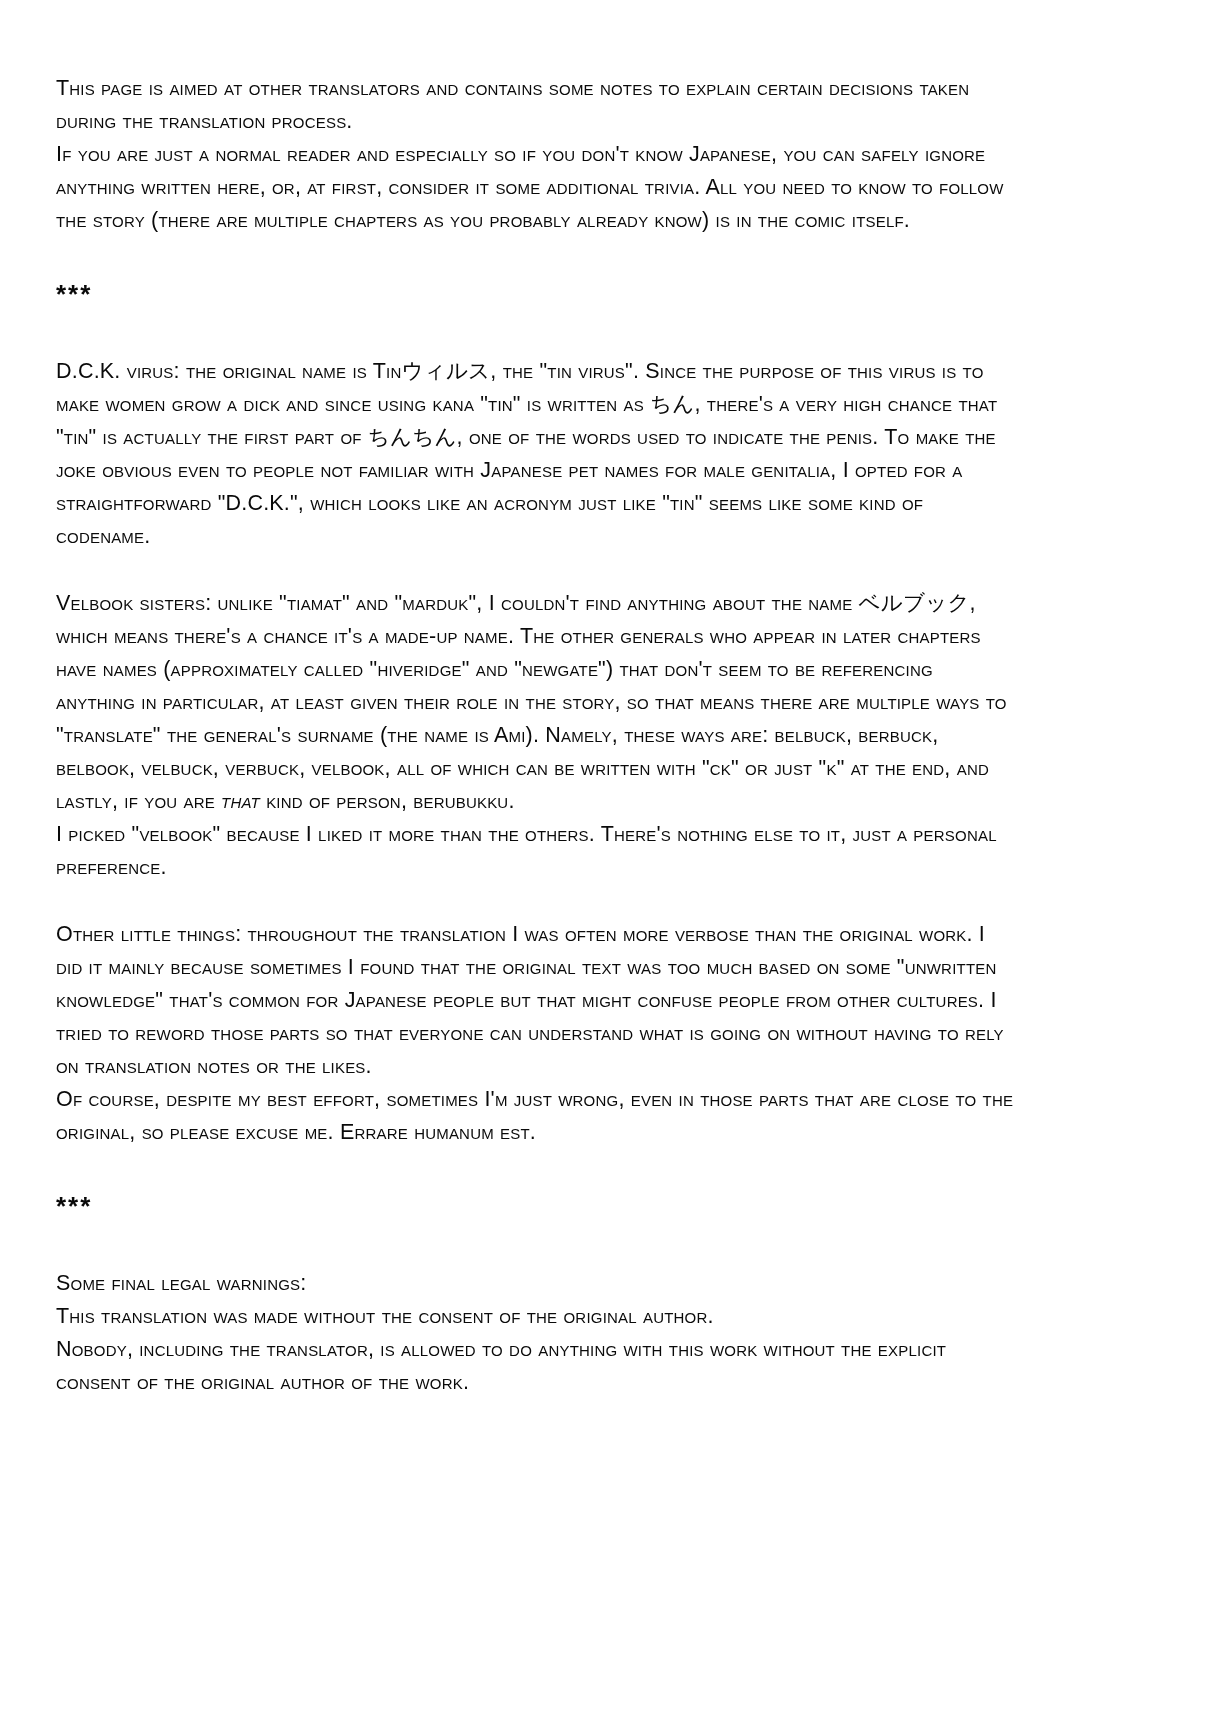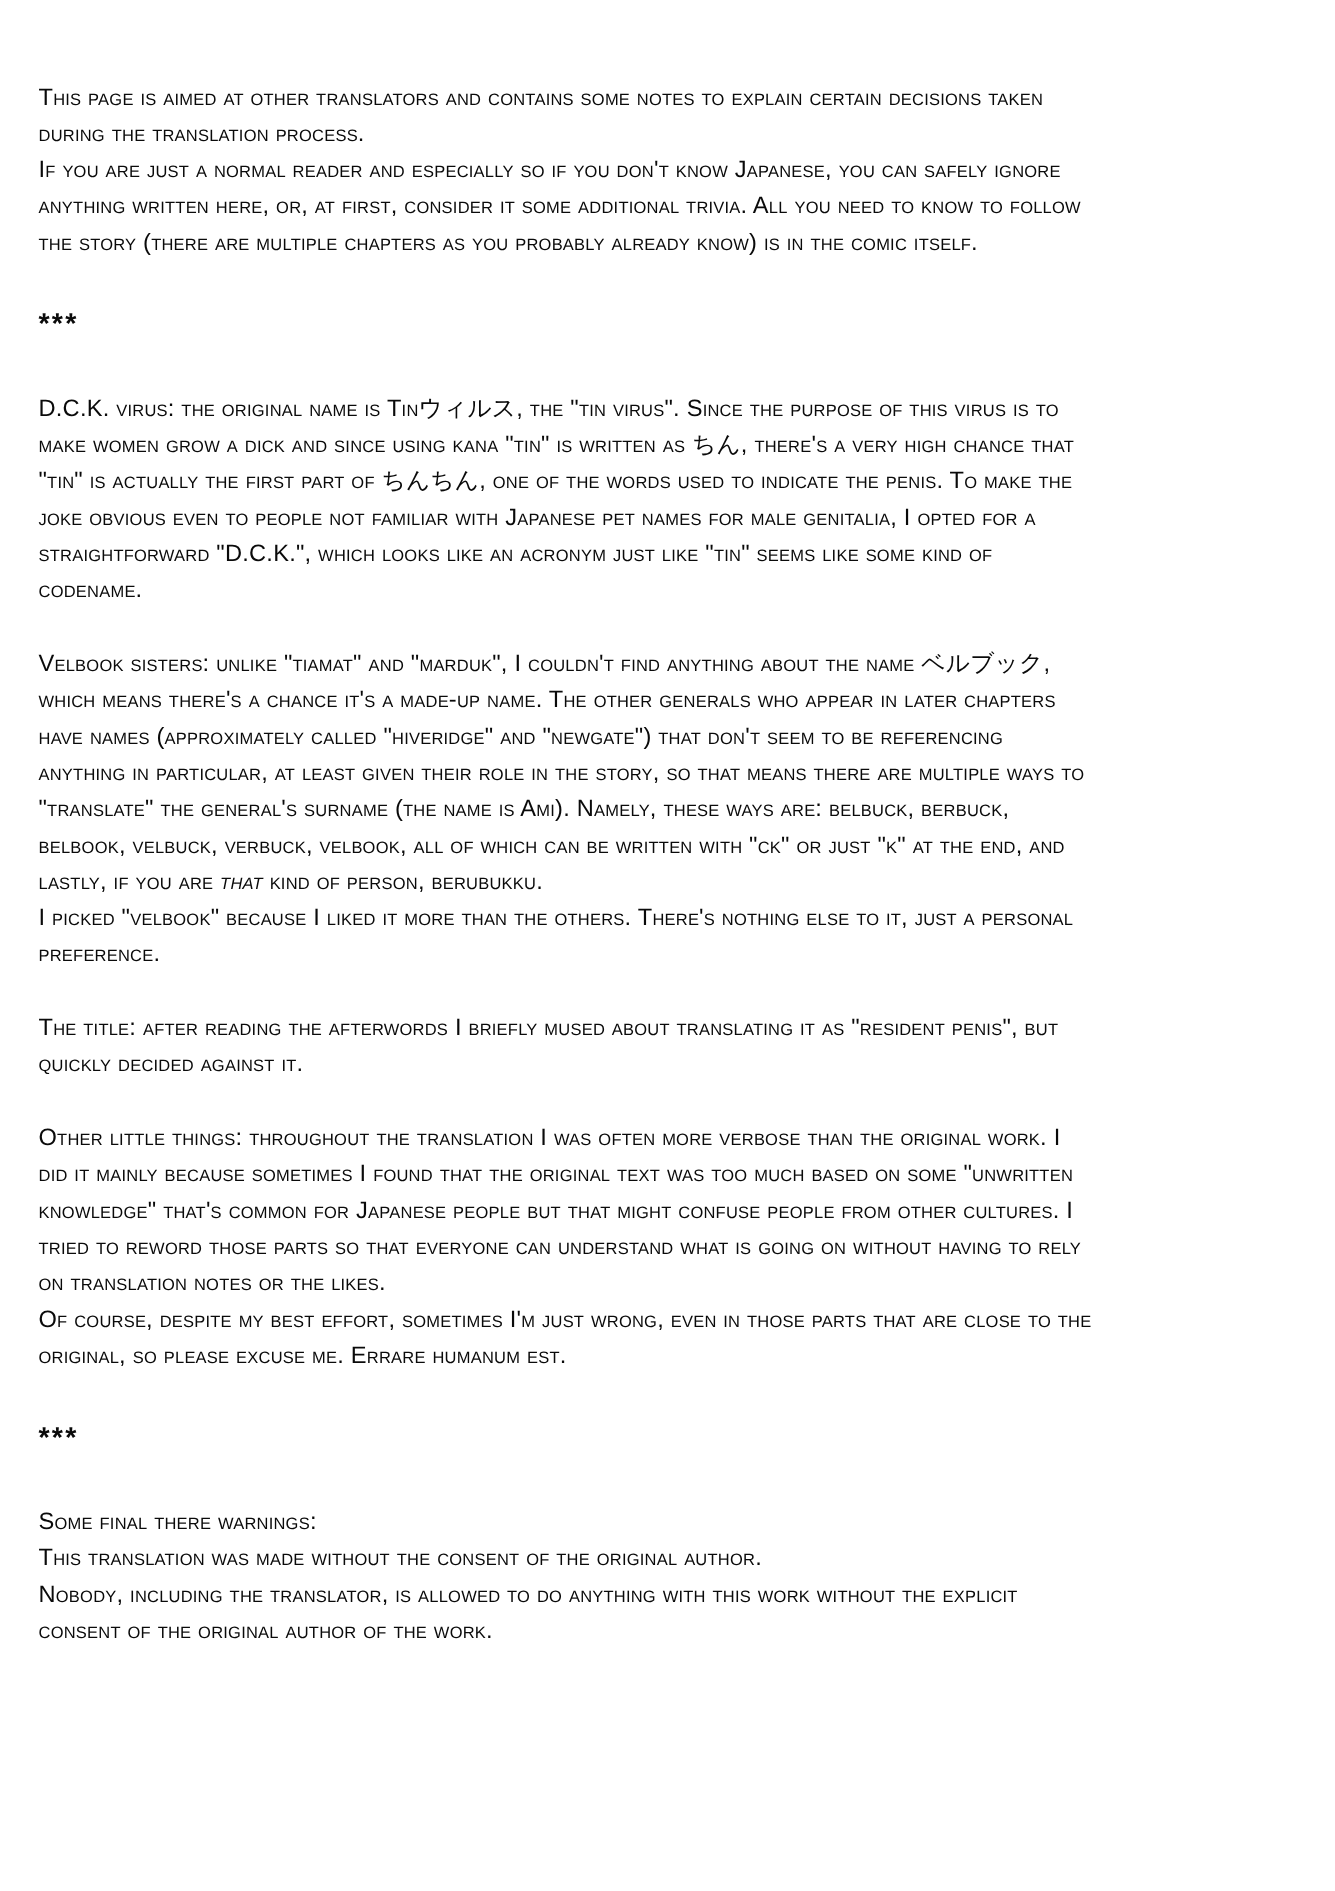--- a/index.html
+++ b/index.html
@@ -9,20 +9,21 @@
   }
   .page {
     position: relative;
     width: 1080px;
     min-height: 1719px;
     box-sizing: border-box;
     background: #ffffff;
     color: #0a0a0a;
     padding: 72px 84px 60px 35px;
     font-family: "Liberation Sans", "DejaVu Sans", sans-serif;
+    margin-left: 21px;
   }
   .para {
     font-variant: small-caps;
     font-size: 21.5px;
     line-height: 33px;
     letter-spacing: 0.2px;
     margin: 0 0 34px 0;
   }
   .para p {
     margin: 0;
@@ -52,30 +53,27 @@
 
   <section class="para">
     <p>D.C.K. virus: the original name is Tinウィルス, the "tin virus". Since the purpose of this virus is to make women grow a dick and since using kana "tin" is written as ちん, there's a very high chance that "tin" is actually the first part of ちんちん, one of the words used to indicate the penis. To make the joke obvious even to people not familiar with Japanese pet names for male genitalia, I opted for a straightforward "D.C.K.", which looks like an acronym just like "tin" seems like some kind of codename.</p>
   </section>
 
   <section class="para">
     <p><span>Velbook sisters: unlike "tiamat" and "marduk", I couldn't find anything about the name ベルブック, which means there's a chance it's a made-up name. The other generals who appear in later chapters have names (approximately called "hiveridge" and "newgate") that don't seem to be referencing anything in particular, at least given their role in the story, so that means there are multiple ways to "translate" the general's surname (the name is Ami). Namely, these ways are: belbuck, berbuck, belbook, velbuck, verbuck, velbook, all of which can be written with "ck" or just "k" at the end, and lastly, if you are </span><em>that</em><span> kind of person, berubukku.</span></p>
     <p>I picked "velbook" because I liked it more than the others. There's nothing else to it, just a personal preference.</p>
   </section>
 
-  <section class="para">
-    <p>The title: after reading the afterwords I briefly mused about translating it as "resident penis", but quickly decided against it.</p>
-  </section>
 
   <section class="para">
     <p>Other little things: throughout the translation I was often more verbose than the original work. I did it mainly because sometimes I found that the original text was too much based on some "unwritten knowledge" that's common for Japanese people but that might confuse people from other cultures. I tried to reword those parts so that everyone can understand what is going on without having to rely on translation notes or the likes.</p>
     <p>Of course, despite my best effort, sometimes I'm just wrong, even in those parts that are close to the original, so please excuse me. Errare humanum est.</p>
   </section>
 
   <div class="separator">***</div>
 
   <section class="para">
-    <p>Some final there warnings:</p>
+    <p>Some final legal warnings:</p>
     <p>This translation was made without the consent of the original author.</p>
     <p>Nobody, including the translator, is allowed to do anything with this work without the explicit consent of the original author of the work.</p>
   </section>
 
 </main>
 
 </body></html>

